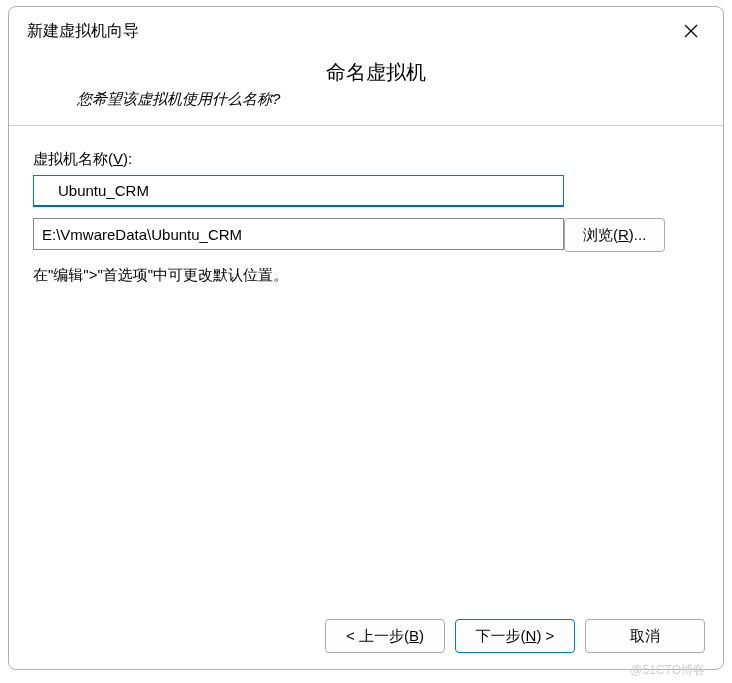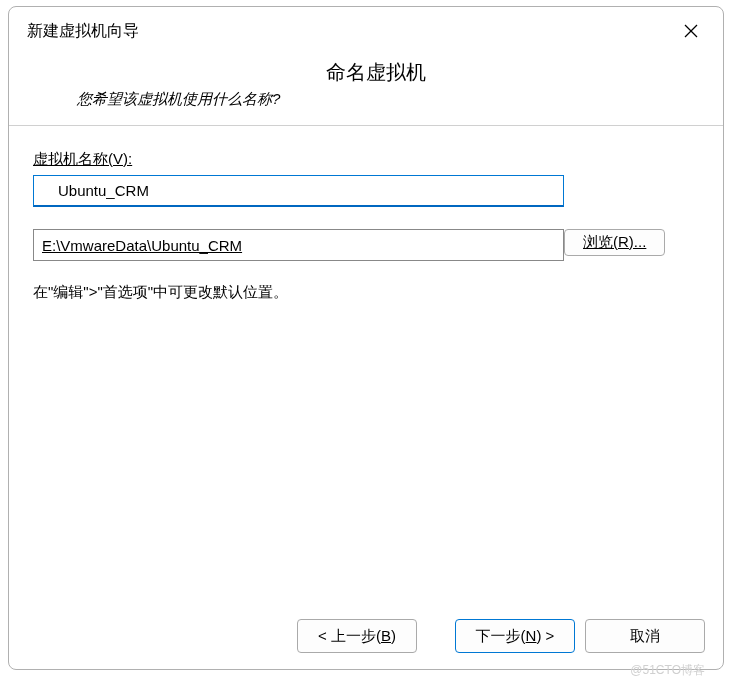--- a/index.html
+++ b/index.html
@@ -63,22 +63,21 @@
     .divider {
       border: none;
       border-top: 1px solid #d0d0d0;
       margin: 0;
     }
     .content {
       flex: 1;
       padding: 24px 24px 0 24px;
     }
     .field-group {
-      margin-bottom: 22px;
-      text-decoration: underline;
+      margin-bottom: 11px;
     }
     .field-label {
       font-size: 15px;
       color: #000;
       margin-bottom: 6px;
       display: block;
     }
     .underline {
       text-decoration: underline;
     }
@@ -95,21 +94,21 @@
       border: 1px solid #0078d4;
       border-bottom: 2px solid #0067c0;
       outline: none;
       padding-left: 24px;
     }
     .location-row {
       display: flex;
       align-items: flex-start;
     }
     .browse-btn {
-      height: 27px;
+      height: 34px;
       padding: 0 18px;
       font-size: 15px;
       border: 1px solid #aaa;
       border-radius: 4px;
       background: #fdfdfd;
       cursor: pointer;
       font-family: inherit;
     }
     .hint-text {
       font-size: 15px;
@@ -128,21 +127,20 @@
       min-width: 120px;
       font-size: 15px;
       border: 1px solid #aaa;
       border-radius: 4px;
       background: #fdfdfd;
       cursor: pointer;
       font-family: Liberation Sans, sans-serif;
     }
     .footer-btn.primary {
       border: 1px solid #0078d4;
-      margin-left: 28px;
     }
     .watermark {
       position: absolute;
       bottom: 4px;
       right: 27px;
       font-size: 12px;
       color: #d0d0d0;
     }
   </style>
 </head>

